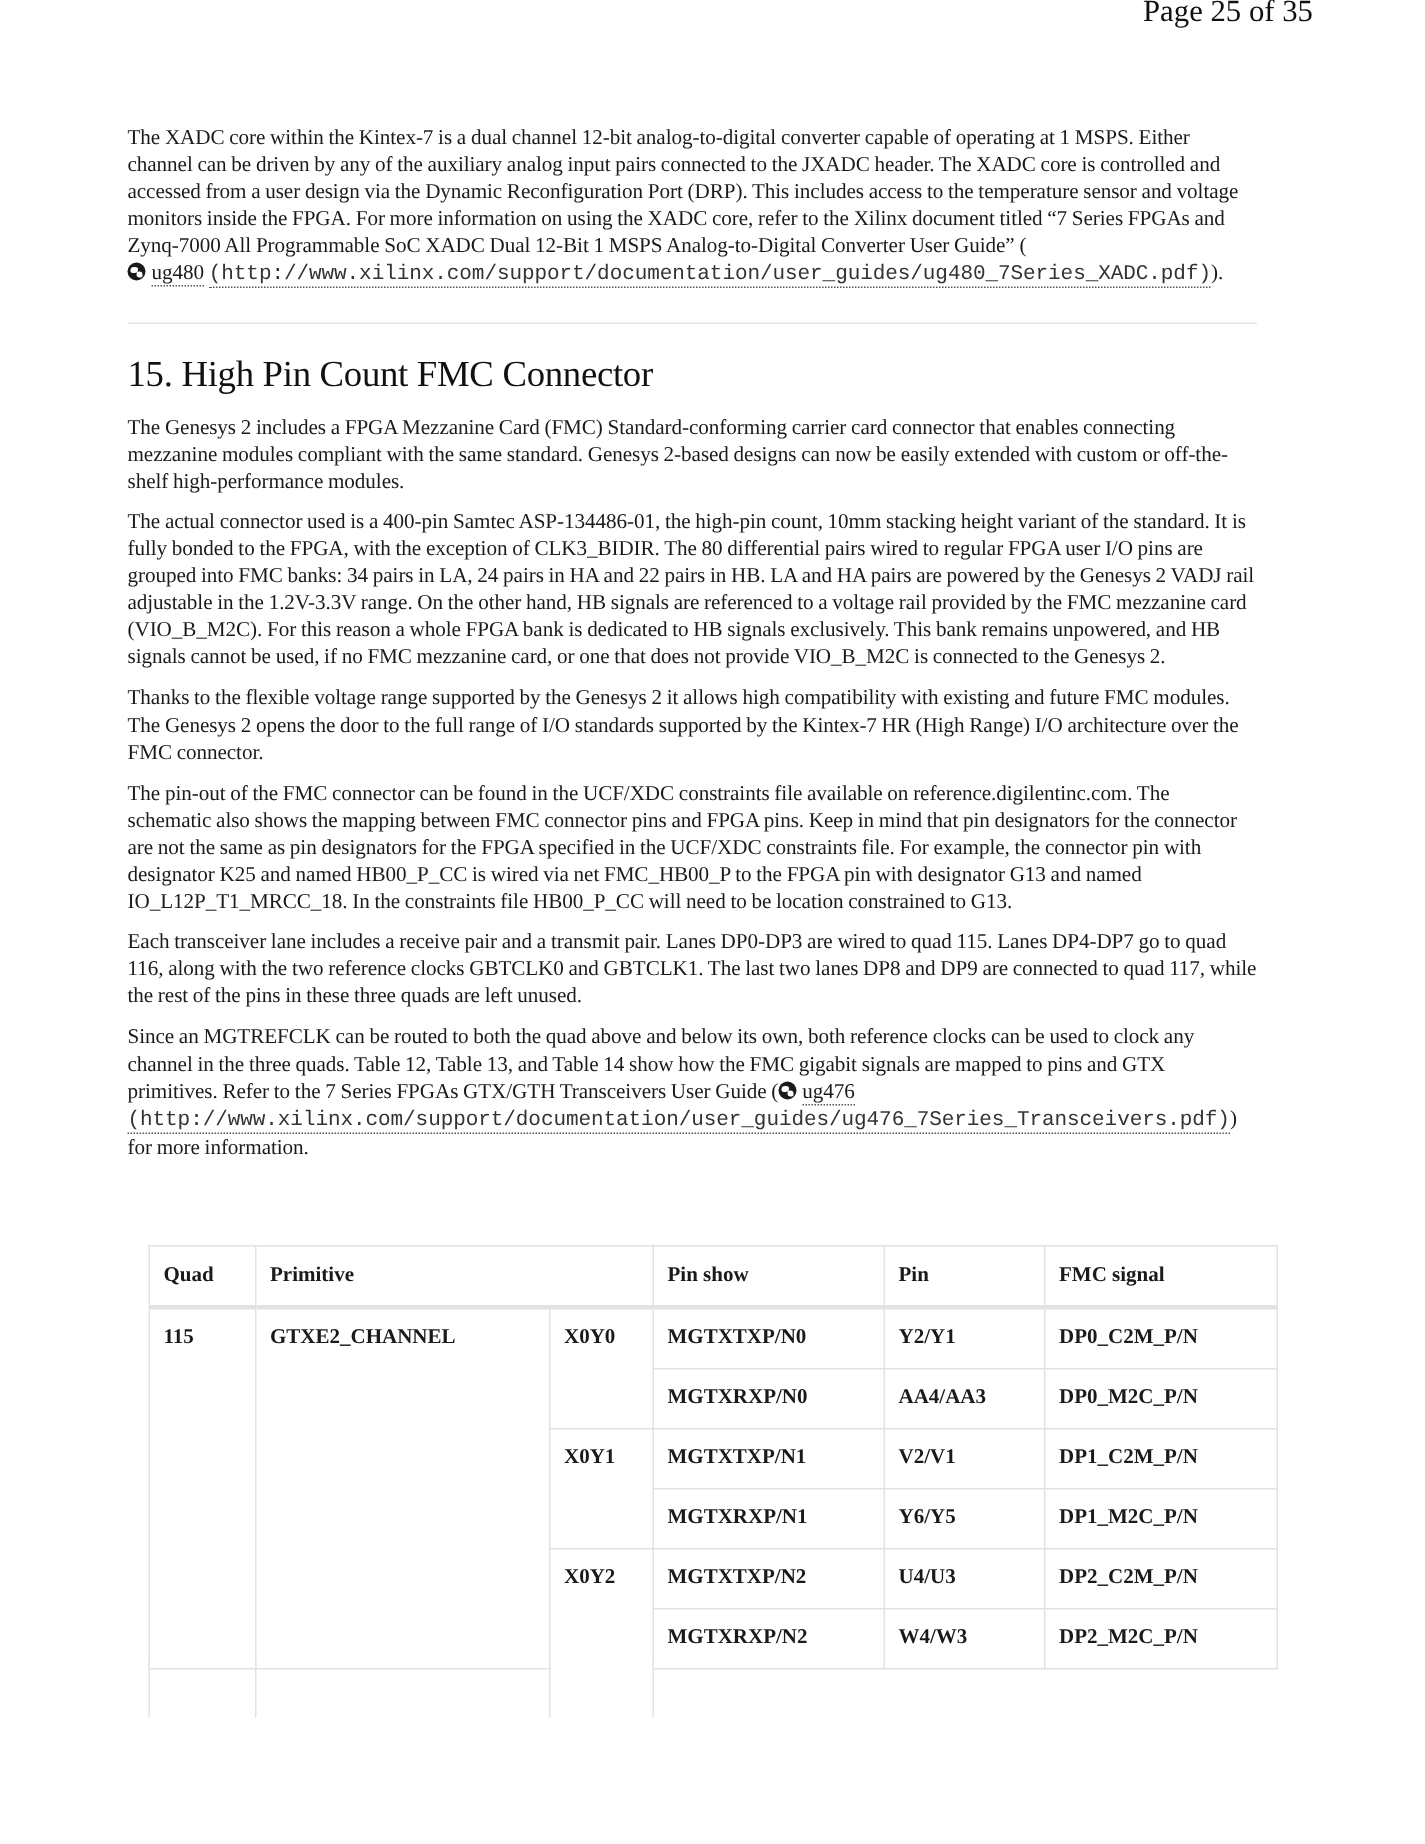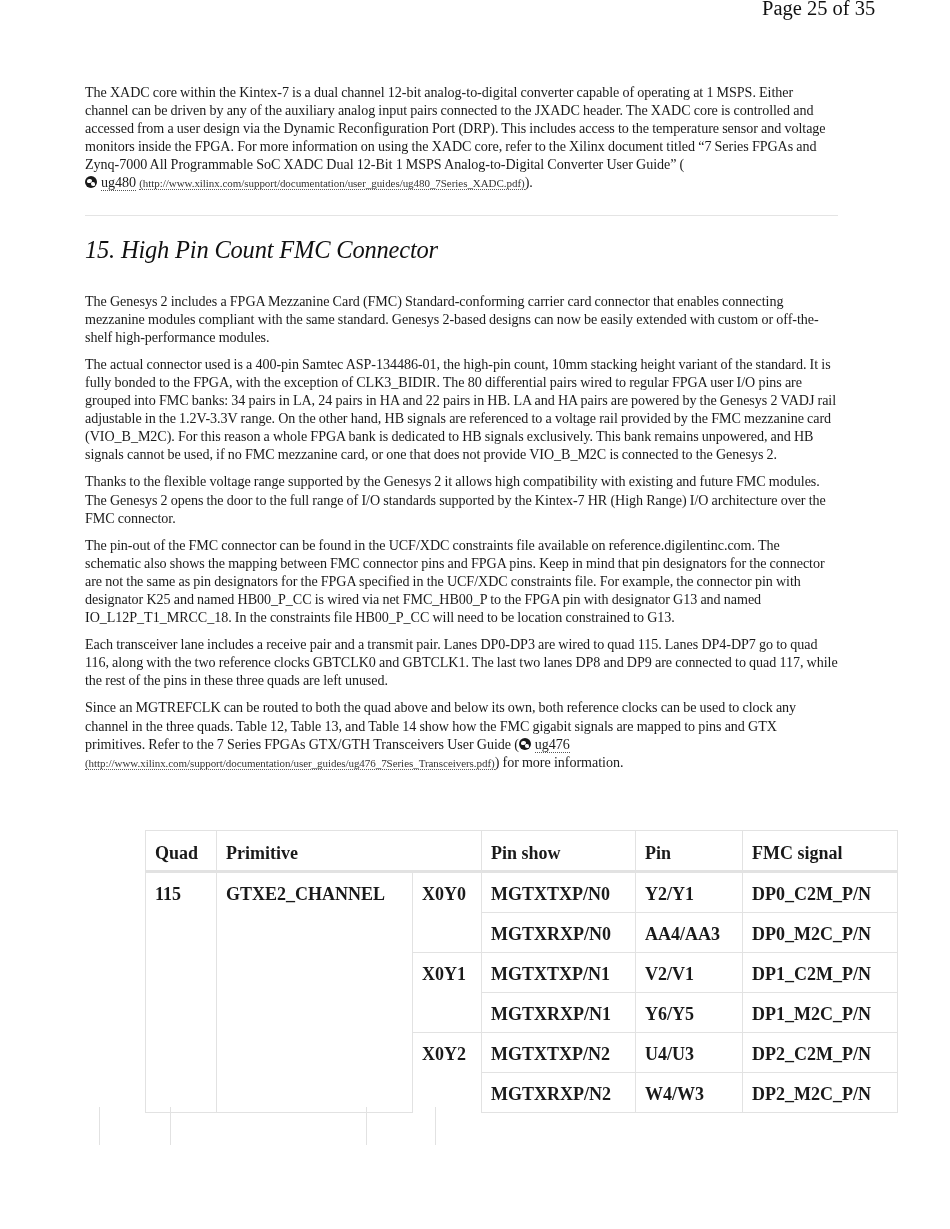--- a/index.html
+++ b/index.html
@@ -62,47 +62,46 @@
       width: 4px; height: 4px;
       background: #fff;
       border-radius: 40% 50% 30% 50%;
     }
     .link {
       color: #1a1a1a;
       text-decoration: none;
       border-bottom: 1px dotted #555;
     }
     .url {
-      font-size: 11px;
+      font-size: 14px;
       color: #333;
       border-bottom: 1px dotted #555;
+      font-family: Liberation Mono, monospace;
     }
     hr.divider {
       border: none;
       border-top: 1px solid #e4e4e4;
       margin: 22px 0 20px 0;
     }
     h2.section-title {
-      margin: 0 0 28px 0;
+      margin: 0 0 12px 0;
       font-weight: normal;
       font-size: 24.5px;
       line-height: 28px;
       color: #111;
       letter-spacing: -0.2px;
-      font-style: italic;
     }
     table.pins {
       position: absolute;
       left: 99px;
       top: 830px;
       width: 752px;
       border-collapse: collapse;
-      font-size: 18px;
+      font-size: 14px;
       table-layout: fixed;
-      margin-left: 46px;
     }
     table.pins th, table.pins td {
       border: 1.5px solid #e2e2e2;
       text-align: left;
       vertical-align: top;
       padding: 11px 9px 0 9px;
       height: 28px;
       font-weight: bold;
       white-space: nowrap;
     }

